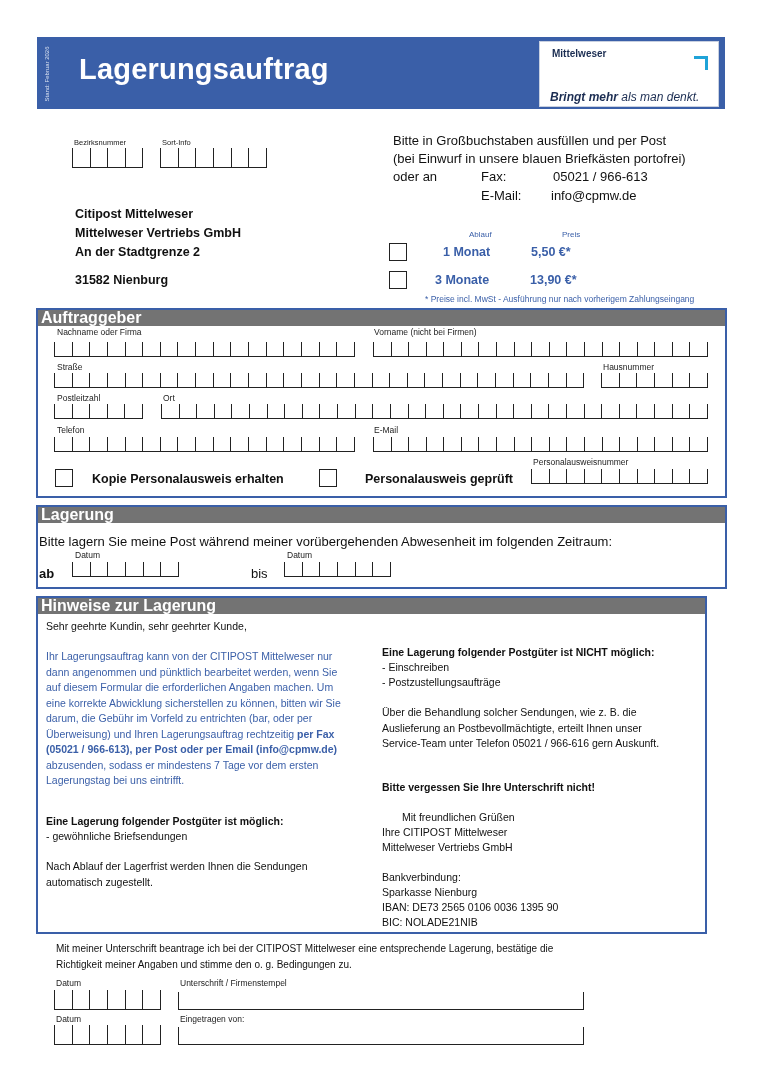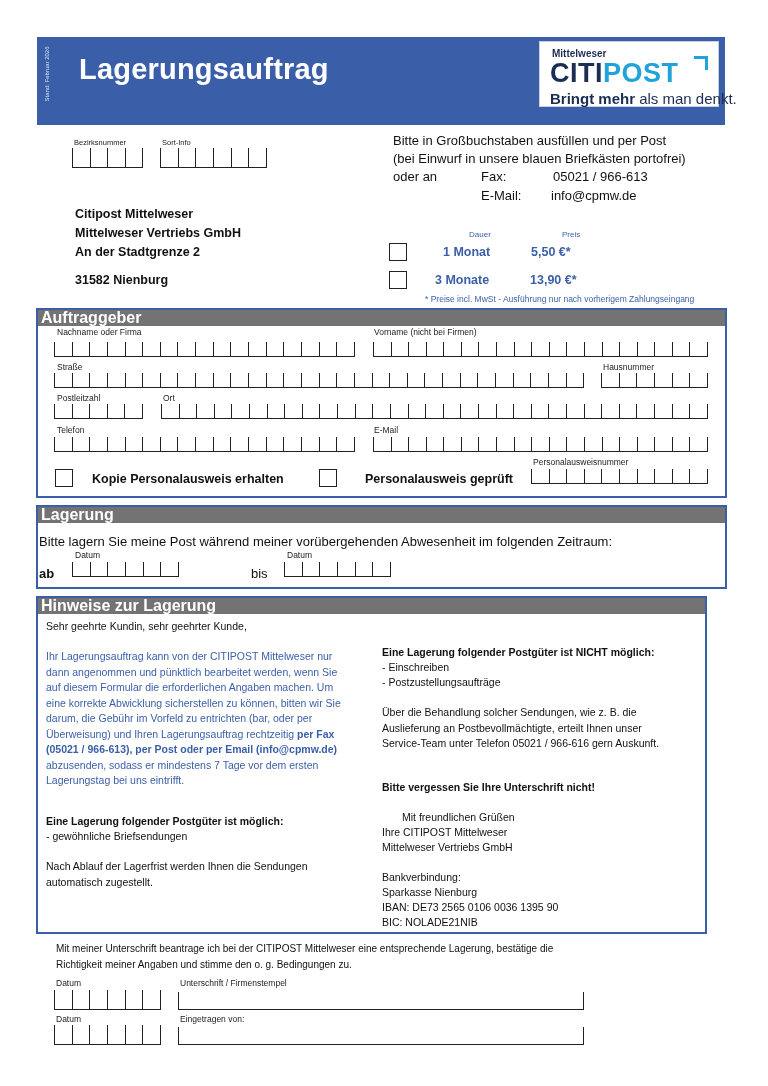--- a/index.html
+++ b/index.html
@@ -1,31 +1,31 @@
 <!DOCTYPE html>
 <html><head>
 <meta charset="utf-8">
 <style>
   * { box-sizing: border-box; margin: 0; padding: 0; }
   html, body { width: 768px; height: 1086px; background: #ffffff; overflow: hidden; }
   body { position: relative; font-family: "Liberation Sans", "DejaVu Sans", sans-serif; color: #111; }
   .abs { position: absolute; }
 
   
-  .banner { left: 37px; top: 37px; width: 688px; height: 88px; background: #3a5fa8; }
+  .banner { left: 37px; top: 37px; width: 688px; height: 72px; background: #3a5fa8; }
   .stand { position: absolute; left: 0; top: 0; width: 20px; height: 74px; }
   .stand span { position: absolute; left: 10px; top: 37px; transform: translate(-50%,-50%) rotate(-90deg); white-space: nowrap; font-size: 6px; color: #d8e0f0; }
   .banner-title { position: absolute; left: 42px; top: 16px; font-size: 29px; font-weight: bold; color: #ffffff; letter-spacing: 0.2px; }
   .logo { position: absolute; right: 6px; top: 4px; width: 180px; height: 66px; background: #ffffff; border: 1px solid #c8d0e0; }
   .logo-top { position: absolute; left: 12px; top: 6px; font-size: 10px; font-weight: bold; color: #1b2d52; }
   .logo-main { position: absolute; left: 10px; top: 17px; font-size: 27px; font-weight: 900; letter-spacing: 0.5px; line-height: 28px; }
   .logo-citi { color: #1b2d52; }
   .logo-post { color: #1fa3d8; }
   .logo-arrow { position: absolute; right: 10px; top: 14px; width: 14px; height: 14px; border-top: 3px solid #1fa3d8; border-right: 3px solid #1fa3d8; }
-  .logo-sub { position: absolute; left: 10px; top: 48px; font-size: 15px; color: #1b2d52; white-space: nowrap; }
+  .logo-sub { position: absolute; left: 10px; top: 48px; font-size: 12px; color: #1b2d52; white-space: nowrap; font-style: italic; }
   .logo-sub b { font-weight: bold; }
 
   
   .lbl { font-size: 7.5px; color: #222; white-space: nowrap; }
   .lbl-s { font-size: 8.5px; color: #222; white-space: nowrap; }
 
   
   .comb { position: absolute; height: 15px; border-bottom: 1.6px solid #222; display: flex; }
   .comb .cell { flex: 1; border-left: 1.6px solid #222; height: 100%; }
   .comb .cell:last-child { border-right: 1.6px solid #222; }
@@ -57,21 +57,20 @@
 </head>
 <body>
 
 <div class="abs banner">
   <div class="stand">
       <span>Stand: Februar 2026</span>
     </div>
   <div class="banner-title">Lagerungsauftrag</div>
   <div class="logo">
     <div class="logo-top">Mittelweser</div>
-    <div class="logo-main"><span class="logo-citi">CITI</span><span class="logo-post">POST</span></div>
     <div class="logo-arrow"></div>
     <div class="logo-sub"><b>Bringt mehr</b><span> als man denkt.</span></div>
   </div>
 </div>
 
 <div class="abs lbl" style="left:74px; top:138px;">Bezirksnummer</div>
 <div class="comb tall" style="left:72px; top:148px; width:71px;">
   <div class="cell"></div>
     <div class="cell"></div>
     <div class="cell"></div>
@@ -93,21 +92,21 @@
 <div class="abs addr" style="top:273px;">31582 Nienburg</div>
 
 <div class="abs instr" style="left:393px; top:133px;">Bitte in Großbuchstaben ausfüllen und per Post</div>
 <div class="abs instr" style="left:393px; top:151px;">(bei Einwurf in unsere blauen Briefkästen portofrei)</div>
 <div class="abs instr" style="left:393px; top:169px;">oder an</div>
 <div class="abs instr" style="left:481px; top:169px;">Fax:</div>
 <div class="abs instr" style="left:553px; top:169px;">05021 / 966-613</div>
 <div class="abs instr" style="left:481px; top:188px;">E-Mail:</div>
 <div class="abs instr" style="left:551px; top:188px;">info@cpmw.de</div>
 
-<div class="abs price-head" style="left:469px; top:230px;">Dauer</div>
+<div class="abs price-head" style="left:469px; top:230px;">Ablauf</div>
 <div class="abs price-head" style="left:562px; top:230px;">Preis</div>
 
 <div class="chk" style="left:389px; top:243px;"></div>
 <div class="abs price-val" style="left:443px; top:245px;">1 Monat</div>
 <div class="abs price-val" style="left:531px; top:245px;">5,50 €*</div>
 
 <div class="chk" style="left:389px; top:271px;"></div>
 <div class="abs price-val" style="left:435px; top:273px;">3 Monate</div>
 <div class="abs price-val" style="left:530px; top:273px;">13,90 €*</div>
 

